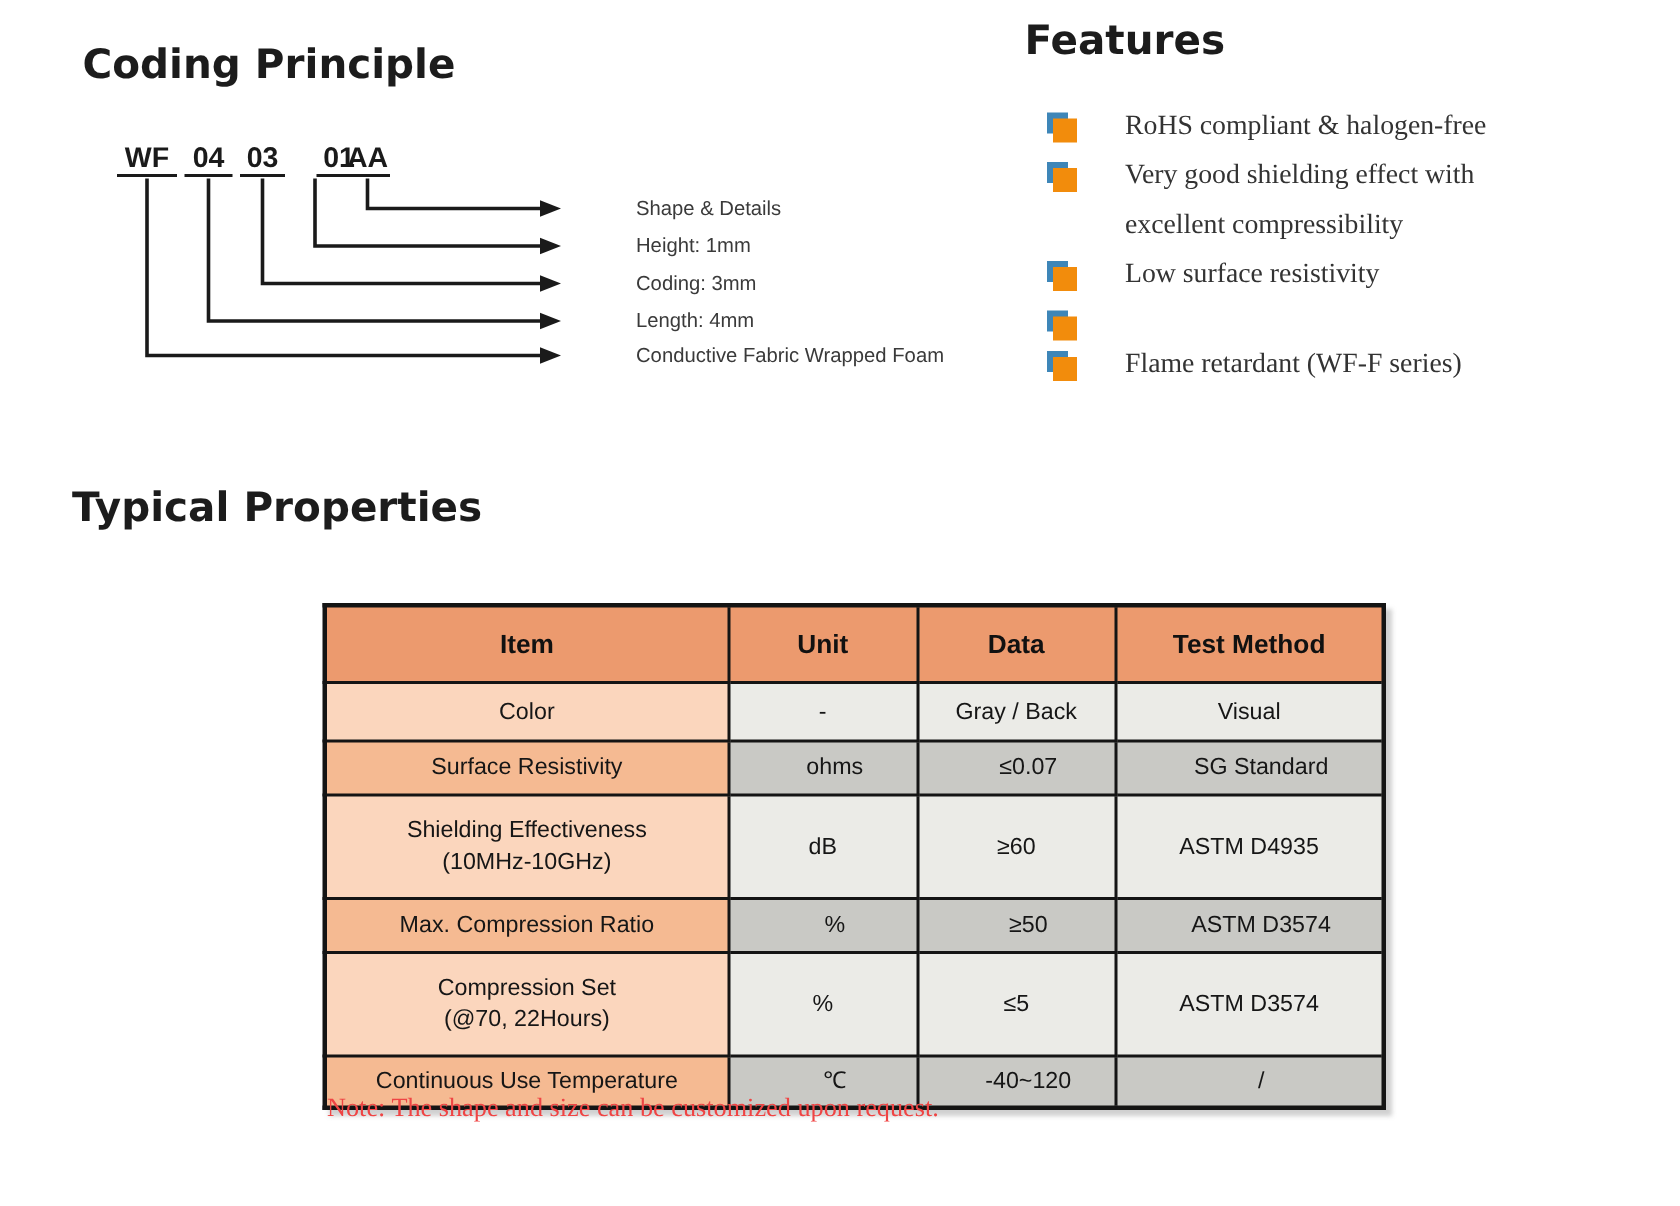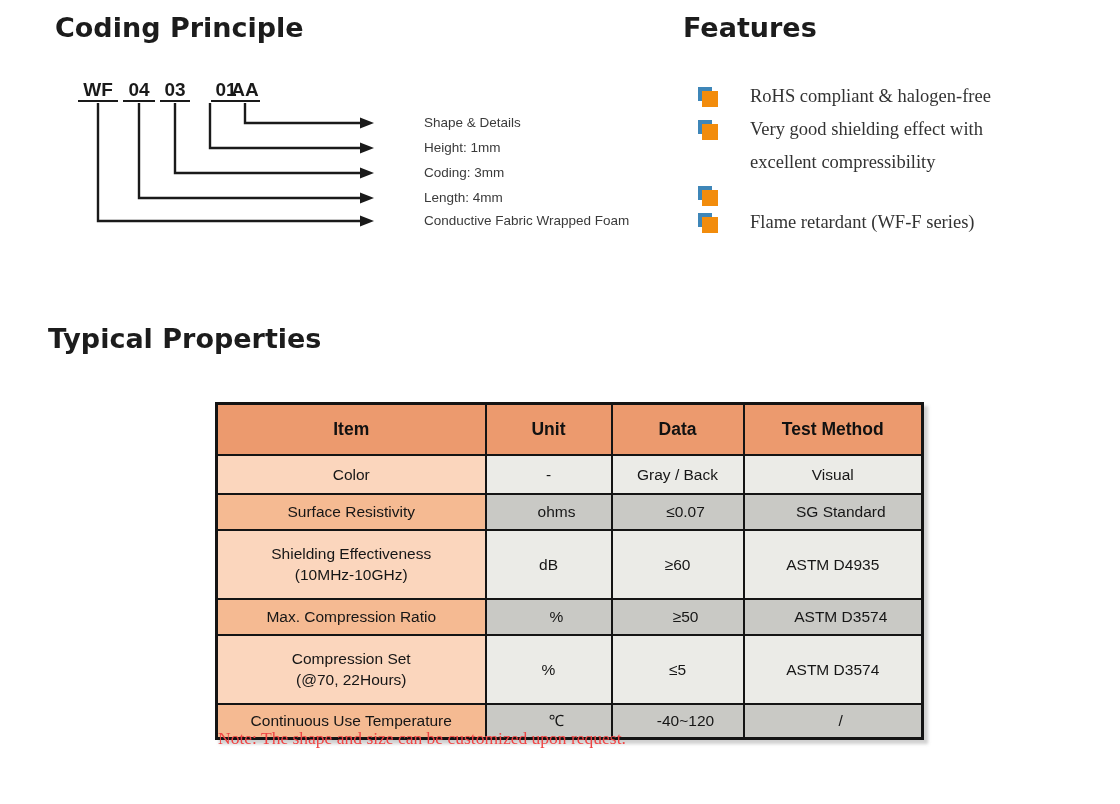--- a/index.html
+++ b/index.html
@@ -40,21 +40,21 @@
     position: absolute;
     left: 390px;
     height: 18px; line-height: 18px;
     font-size: 13.5px;
     color: #3a3a3a;
     white-space: nowrap;
     margin-left: 34px;
   }
 
   
-  .features-list { position: absolute; left: 698px; top: 80px; width: 400px; list-style: none; }
+  .features-list { position: absolute; left: 698px; top: 68px; width: 400px; list-style: none; }
   .feature-item { display: flex; align-items: flex-start; }
   .feature-bullet {
     position: relative;
     width: 20px; height: 20px;
     flex: 0 0 20px;
     margin: 7px 32px 0 0;
   }
   .feature-bullet::before {
     content: ""; position: absolute; left: 0; top: 0;
     width: 14px; height: 14px;
@@ -112,21 +112,21 @@
     font-family: "Liberation Serif", serif;
     font-size: 17.5px;
     color: #ef4444;
     white-space: nowrap;
     text-align: right;
   }
 </style>
 </head>
 <body>
 
-<div class="abs" style="left:0; top:0; width:680px; height:310px;">
+<div class="abs" style="left:0; top:16px; width:680px; height:310px;">
   <div class="section-title abs" style="left:55px; top:12px;">Coding Principle</div>
 
   <div class="code-seg" style="left:78px;  width:40px;">WF</div>
   <div class="code-seg" style="left:123px; width:32px;">04</div>
   <div class="code-seg" style="left:160px; width:30px;">03</div>
   <div class="code-seg" style="left:195px; width:30px;margin-left:16px;">01</div>
   <div class="code-seg" style="left:230px; width:30px;">AA</div>
 
   <svg id="diagram-svg" viewBox="0 0 700 250">
     <g stroke="#1a1a1a" stroke-width="2.4" fill="none">
@@ -160,20 +160,24 @@
     <span class="feature-bullet"></span>
     <span class="feature-text">RoHS compliant &amp; halogen-free</span>
   </li>
   <li class="feature-item">
     <span class="feature-bullet"></span>
     <span class="feature-text">Very good shielding effect with
 excellent compressibility</span>
   </li>
   <li class="feature-item">
     <span class="feature-bullet"></span>
+    <span class="feature-text">Low surface resistivity</span>
+  </li>
+  <li class="feature-item">
+    <span class="feature-bullet"></span>
   </li>
   <li class="feature-item">
     <span class="feature-bullet"></span>
     <span class="feature-text">Flame retardant (WF-F series)</span>
   </li>
 </ul>
 
 <div class="section-title abs" style="left:48px; top:323px;">Typical Properties</div>
 
 <table class="props">

